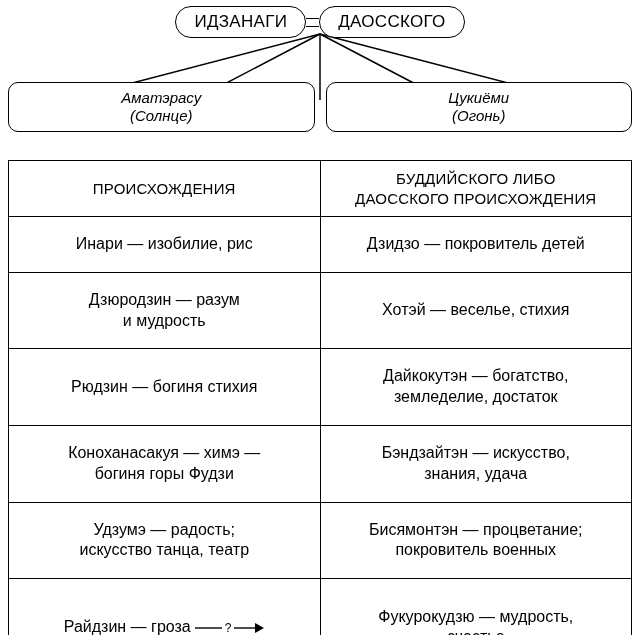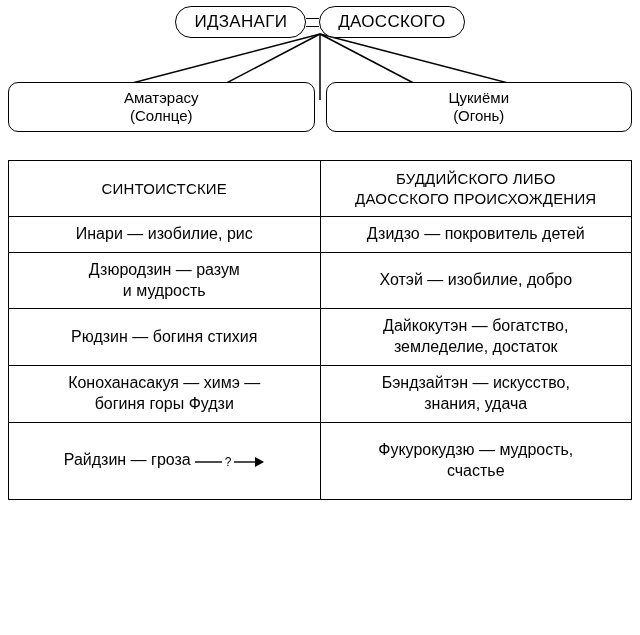--- a/index.html
+++ b/index.html
@@ -53,20 +53,21 @@
     background: #fff;
   }
   .children-row {
     position: absolute;
     top: 66px; left: 8px; right: 8px;
     display: flex;
     gap: 11px;
     align-items: center;
     min-height: 82px;
     z-index: 2;
+    font-style: italic;
   }
   .child-box {
     flex: 1 1 0;
     border: 1.6px solid #000;
     border-radius: 10px;
     background: #fff;
     text-align: center;
     padding: 6px 2px;
     font-size: 15px;
     line-height: 1.18;
@@ -77,21 +78,21 @@
     border-collapse: collapse;
     width: 624px;
     margin: 8px 8px 0 8px;
     table-layout: fixed;
   }
   .deities th, .deities td {
     border: 1.5px solid #000;
     width: 50%;
     text-align: center;
     vertical-align: middle;
-    padding: 7px 4px;
+    padding: 17px 4px;
     font-size: 16px;
     line-height: 1.3;
     white-space: pre-line;
     font-weight: normal;
   }
   .deities th {
     font-size: 15px;
     padding: 8px 4px;
     letter-spacing: 0.2px;
   }
@@ -127,45 +128,51 @@
       <div class="child-box">Аматэрасу
 (Солнце)</div>
       <div class="child-box">Цукиёми
 (Огонь)</div>
     </div>
   </div>
 
   <table class="deities">
     <thead>
       <tr>
-        <th>СИНТОИСТСКИЕ</th>
+        <th>ПРОИСХОЖДЕНИЯ</th>
         <th>БУДДИЙСКОГО ЛИБО
 ДАОССКОГО ПРОИСХОЖДЕНИЯ</th>
       </tr>
     </thead>
     <tbody>
       <tr>
         <td>Инари — изобилие, рис</td>
         <td>Дзидзо — покровитель детей</td>
       </tr>
       <tr>
         <td>Дзюродзин — разум
 и мудрость</td>
-        <td>Хотэй — изобилие, добро</td>
+        <td>Хотэй — веселье, стихия</td>
       </tr>
       <tr>
         <td>Рюдзин — богиня стихия</td>
         <td>Дайкокутэн — богатство,
 земледелие, достаток</td>
       </tr>
       <tr>
         <td>Коноханасакуя — химэ —
 богиня горы Фудзи</td>
         <td>Бэндзайтэн — искусство,
 знания, удача</td>
+      </tr>
+      <tr>
+        <td>Удзумэ — радость;
+искусство танца, театр</td>
+        <td>Бисямонтэн — процветание;
+покровитель военных</td>
       </tr>
       <tr>
         <td>
           <div class="cell-flex">
             <span>Райдзин — гроза</span>
             <svg class="arrow-svg" width="70" height="16" viewBox="0 0 70 16" xmlns="http://www.w3.org/2000/svg">
               <line x1="0" y1="9" x2="27" y2="9" stroke="#000" stroke-width="1.4"></line>
               <line x1="39" y1="9" x2="61" y2="9" stroke="#000" stroke-width="1.4"></line>
               <polygon points="60,4 69,9 60,14" fill="#000"></polygon>
               <text x="33" y="13" font-size="12" text-anchor="middle" fill="#000">?</text>

